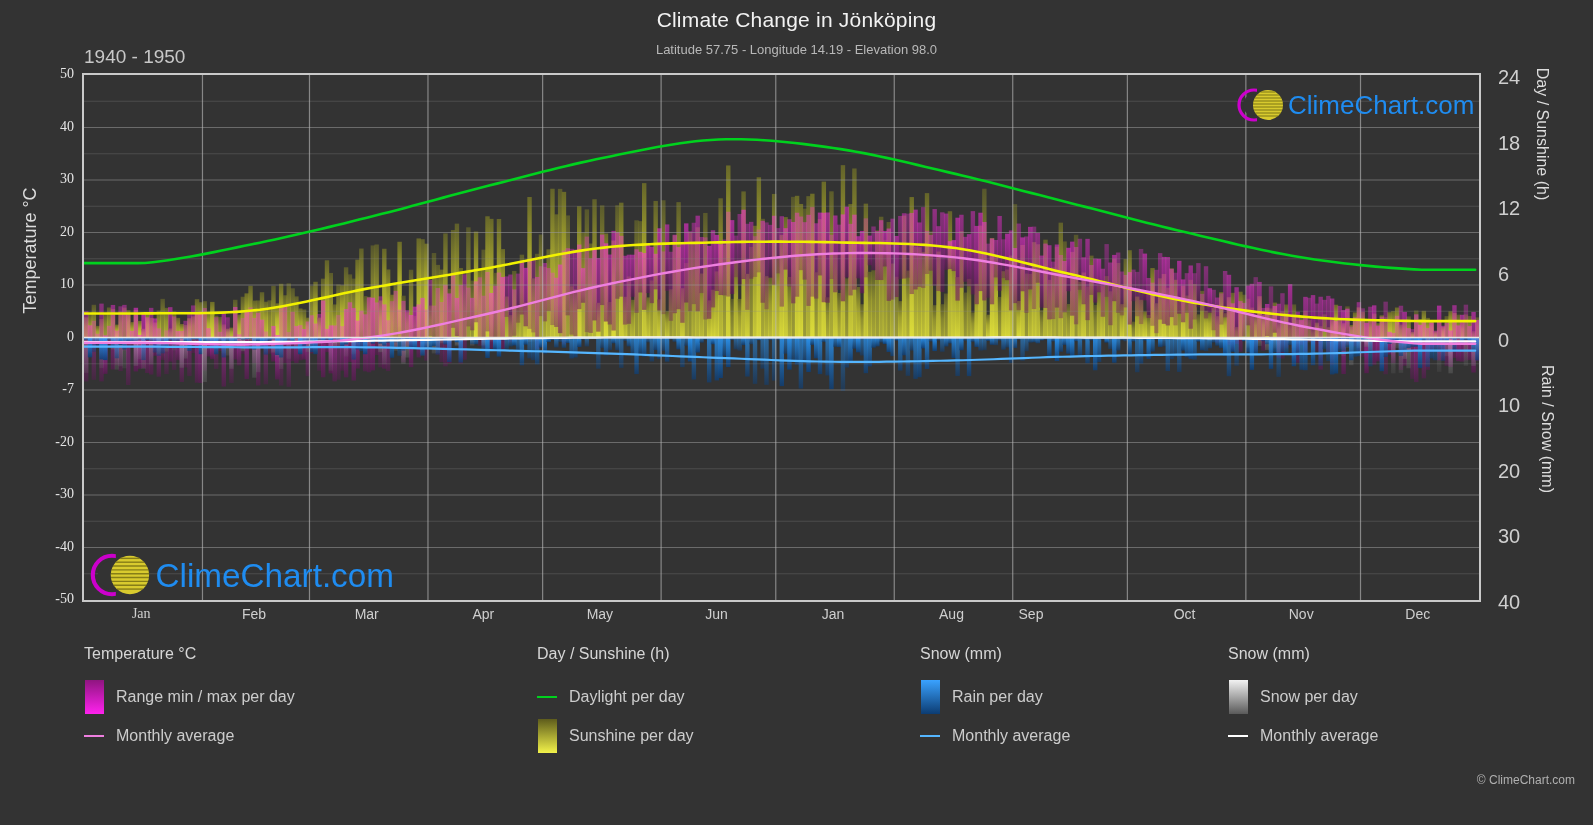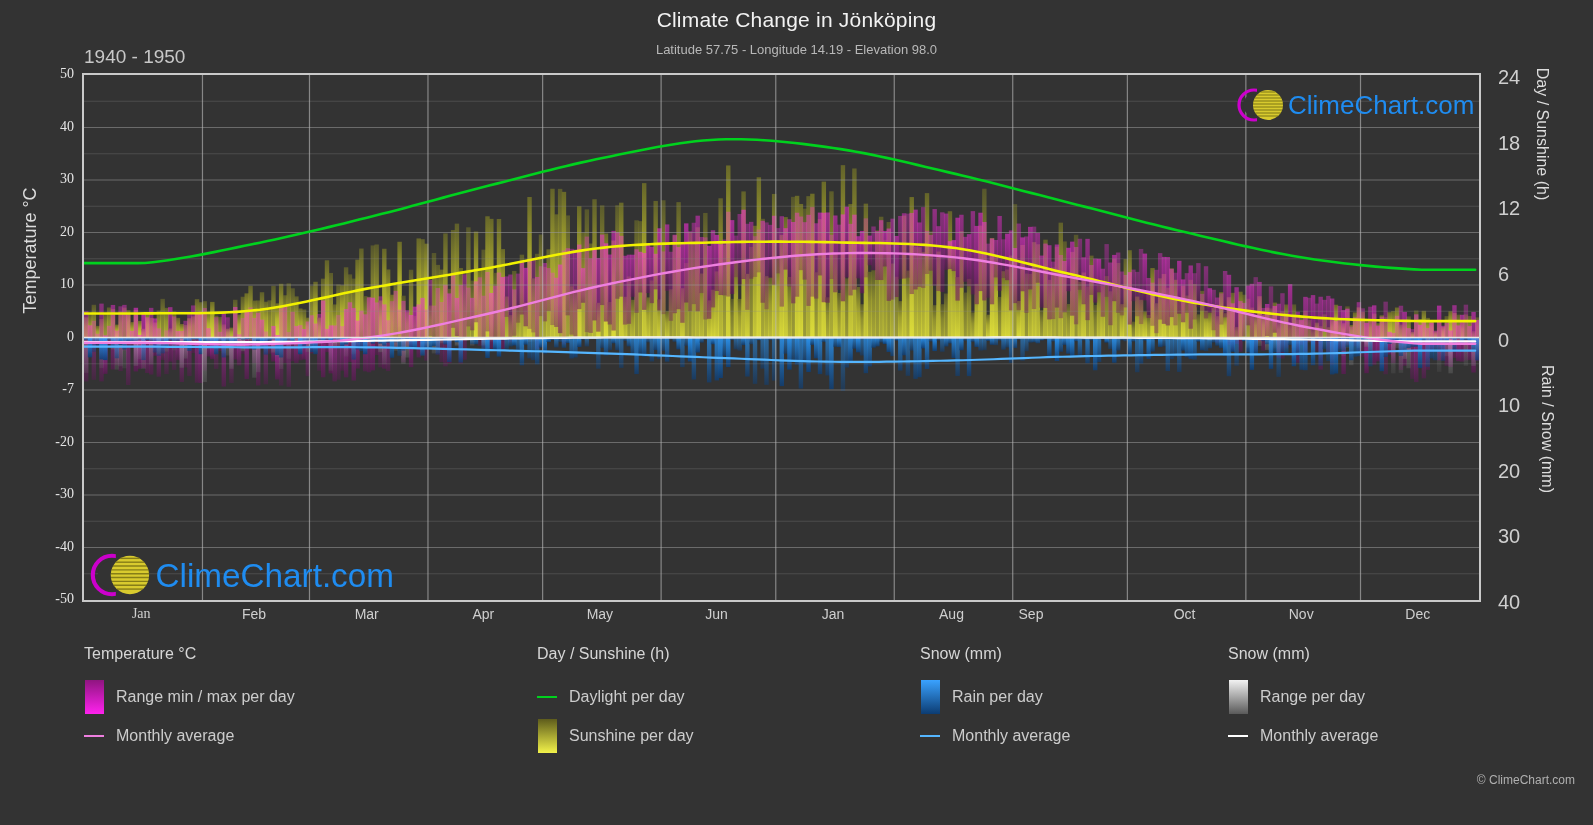--- a/index.html
+++ b/index.html
@@ -1600,21 +1600,21 @@
           </span>
           <span class="legend-text">Monthly average</span>
         </div>
       </div>
       <div class="legend-col" style="left: 1228px;">
         <div class="legend-title">Snow (mm)</div>
         <div class="legend-row">
           <span class="sw-wrap">
             <span class="swatch-box" style="background: linear-gradient(rgb(242, 242, 242), rgb(90, 90, 90));"></span>
           </span>
-          <span class="legend-text">Range per day</span>
+          <span class="legend-text">Snow per day</span>
         </div>
         <div class="legend-row">
           <span class="sw-wrap">
             <span class="swatch-line" style="border-top-color: rgb(255, 255, 255);"></span>
           </span>
           <span class="legend-text">Monthly average</span>
         </div>
       </div>
     </div>
 

